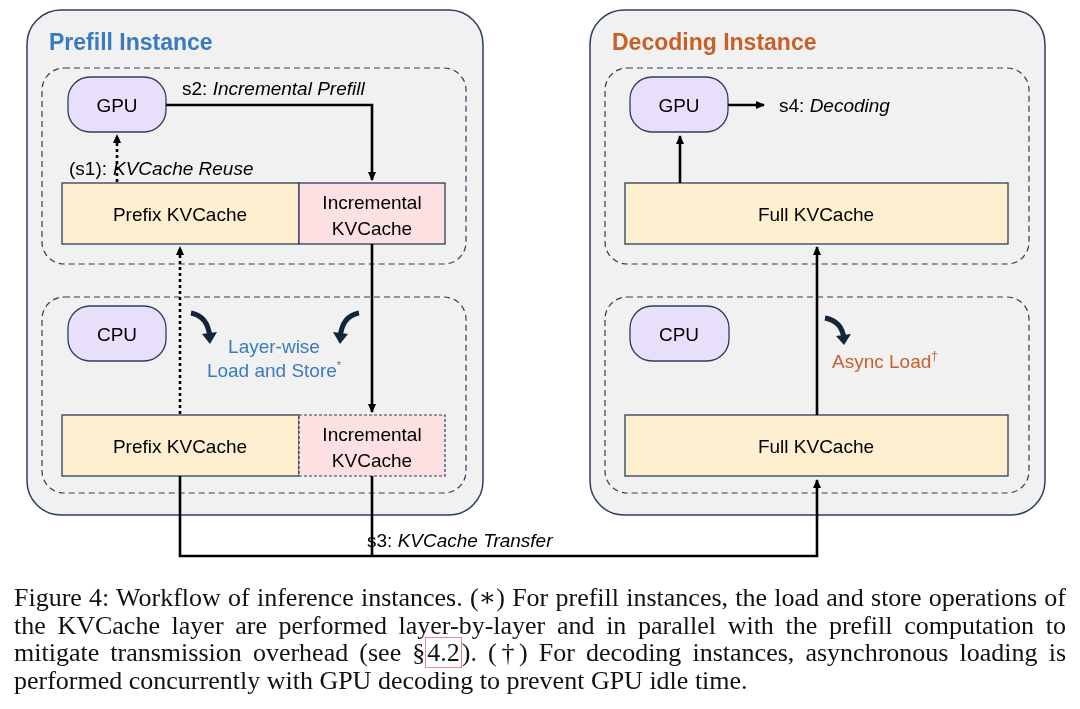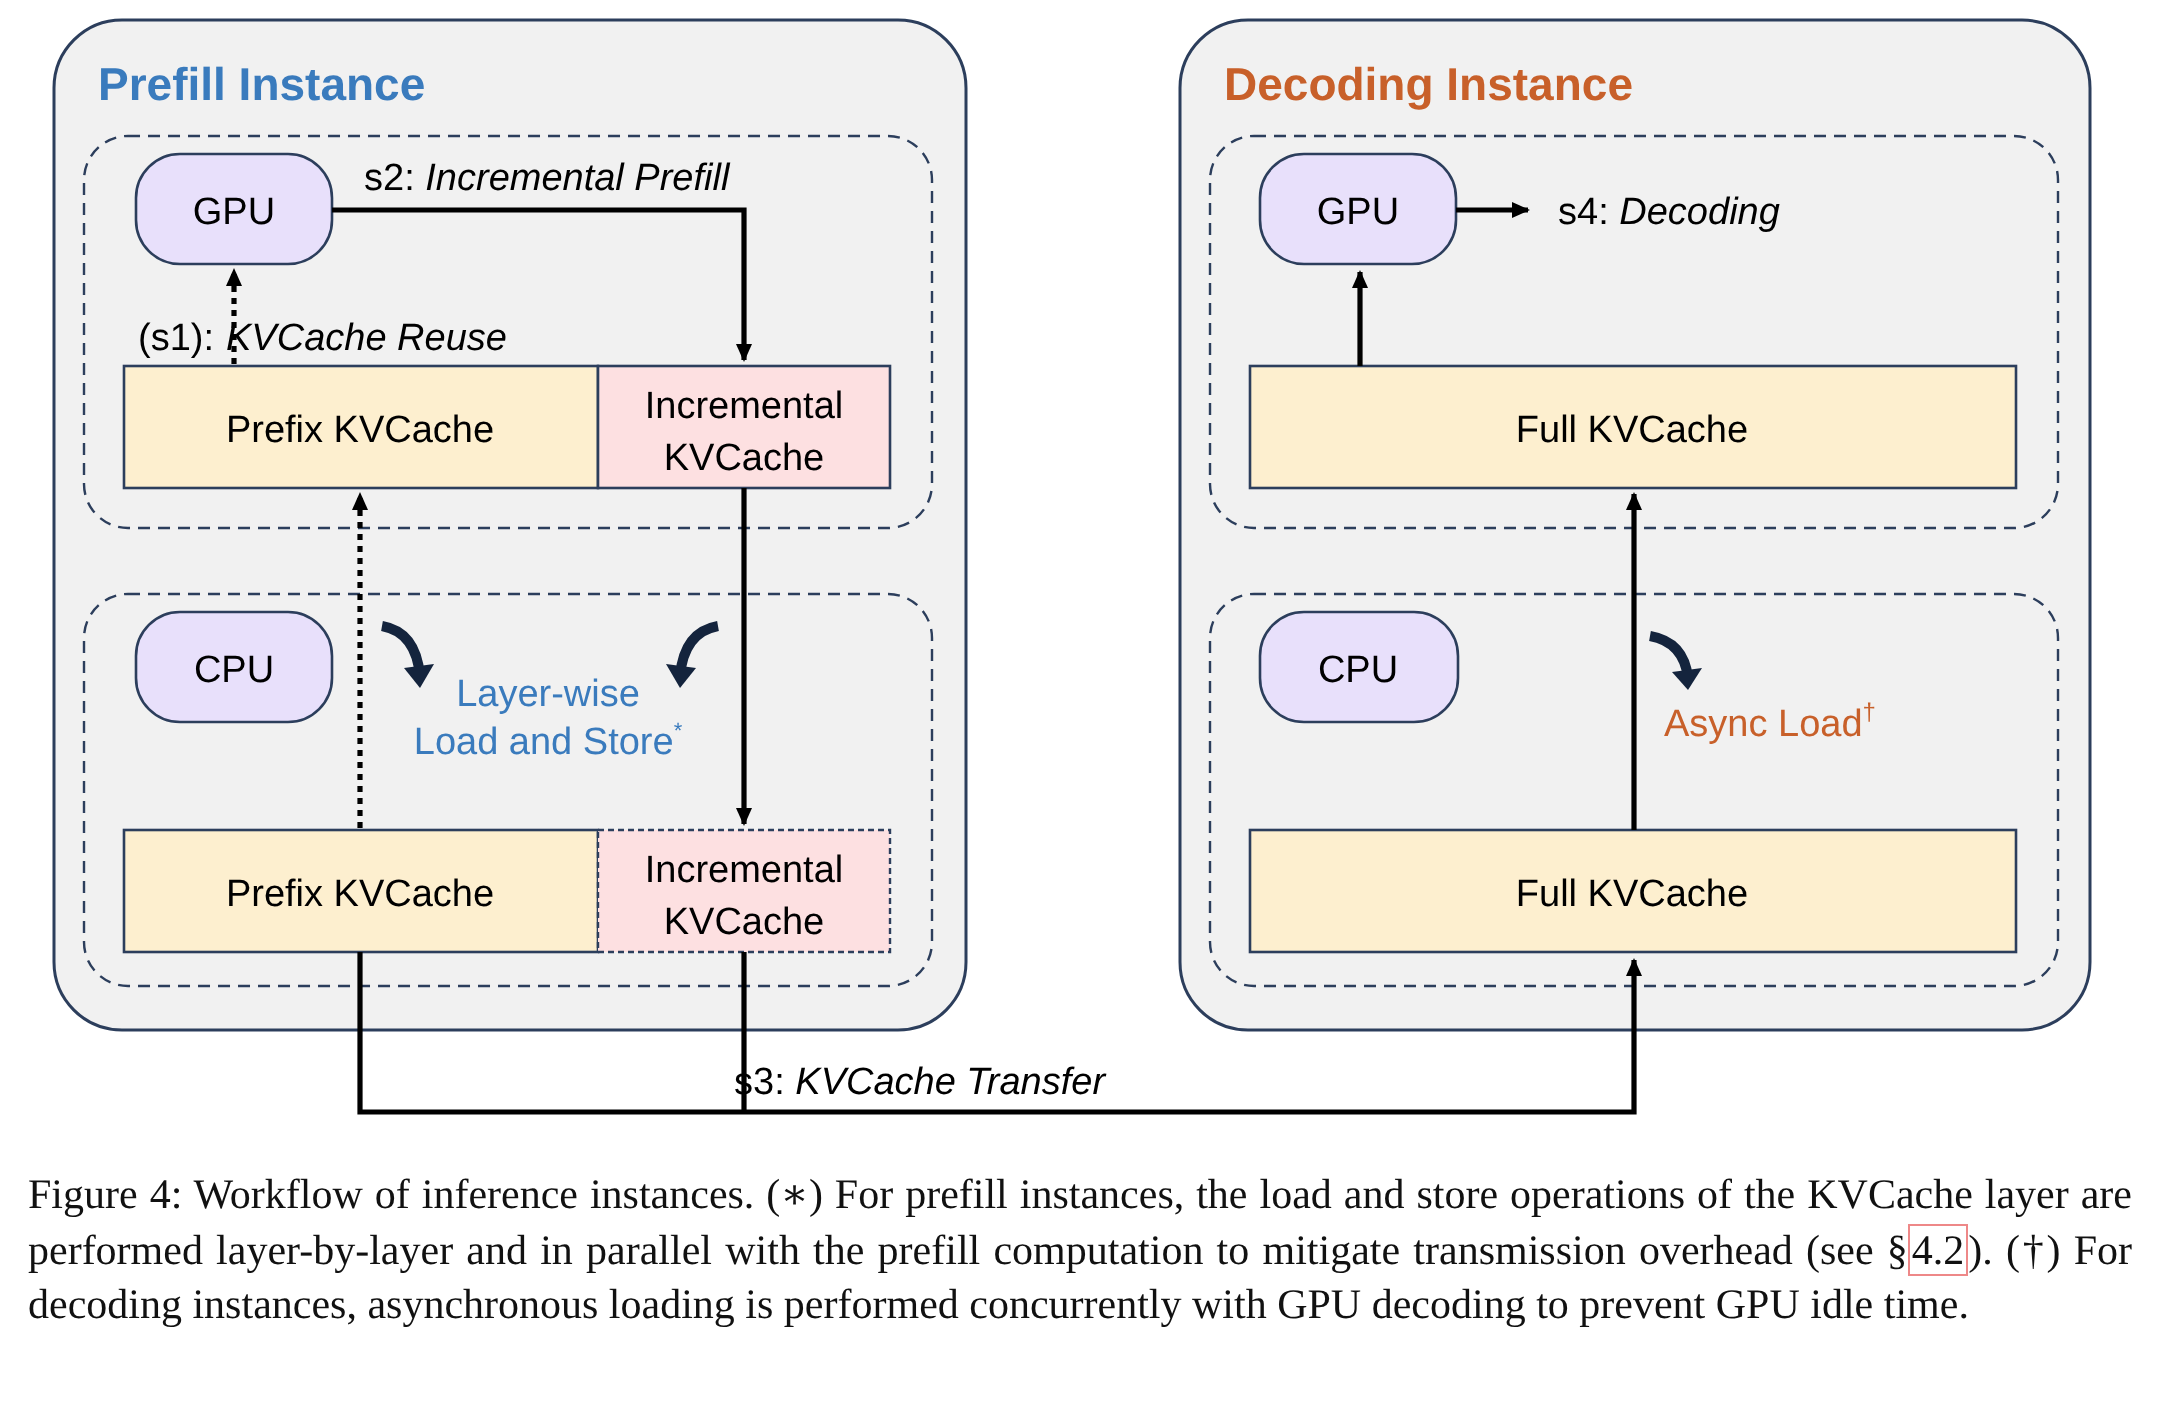--- a/index.html
+++ b/index.html
@@ -2,21 +2,21 @@
 <html><head>
 <meta charset="utf-8">
 <style>
   html, body { margin: 0; padding: 0; background: #ffffff; }
   body { width: 1080px; height: 709px; position: relative; overflow: hidden; }
   #diagram { position: absolute; left: 0; top: 0; }
   .sans { font-family: "Liberation Sans", "DejaVu Sans", sans-serif; }
   .caption {
     position: absolute; left: 14px; top: 584px; width: 1052px;
     font-family: "Liberation Serif", "DejaVu Serif", serif;
-    font-size: 21px; line-height: 27.5px; color: #111;
+    font-size: 26px; line-height: 27.5px; color: #111;
     text-align: justify;
   }
   .caption .ref { border: 1px solid #e88; padding: 0 1px; }
 </style>
 </head>
 <body>
 
 <svg id="diagram" width="1080" height="580" viewBox="0 0 1080 580" xmlns="http://www.w3.org/2000/svg">
   <defs>
     <marker id="arrowhead" markerWidth="10" markerHeight="10" refX="8" refY="5" orient="auto" markerUnits="userSpaceOnUse">

